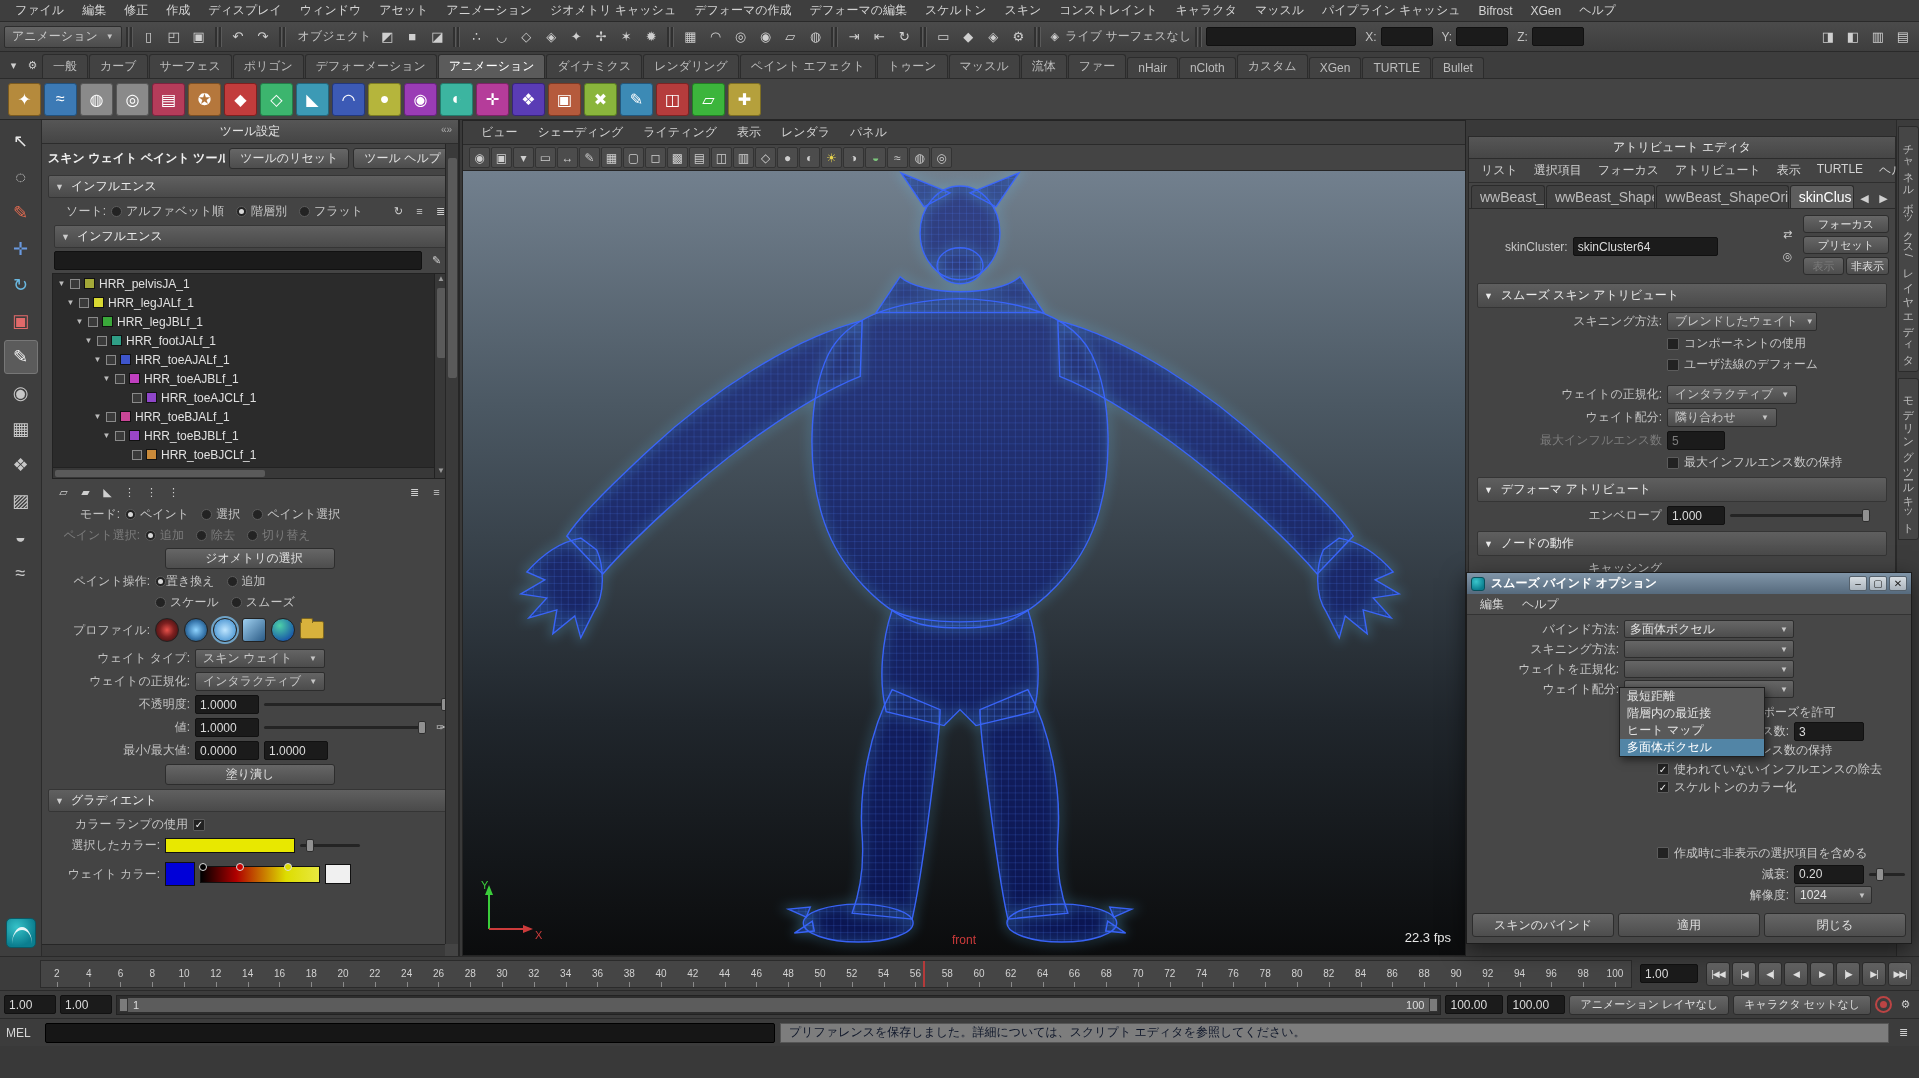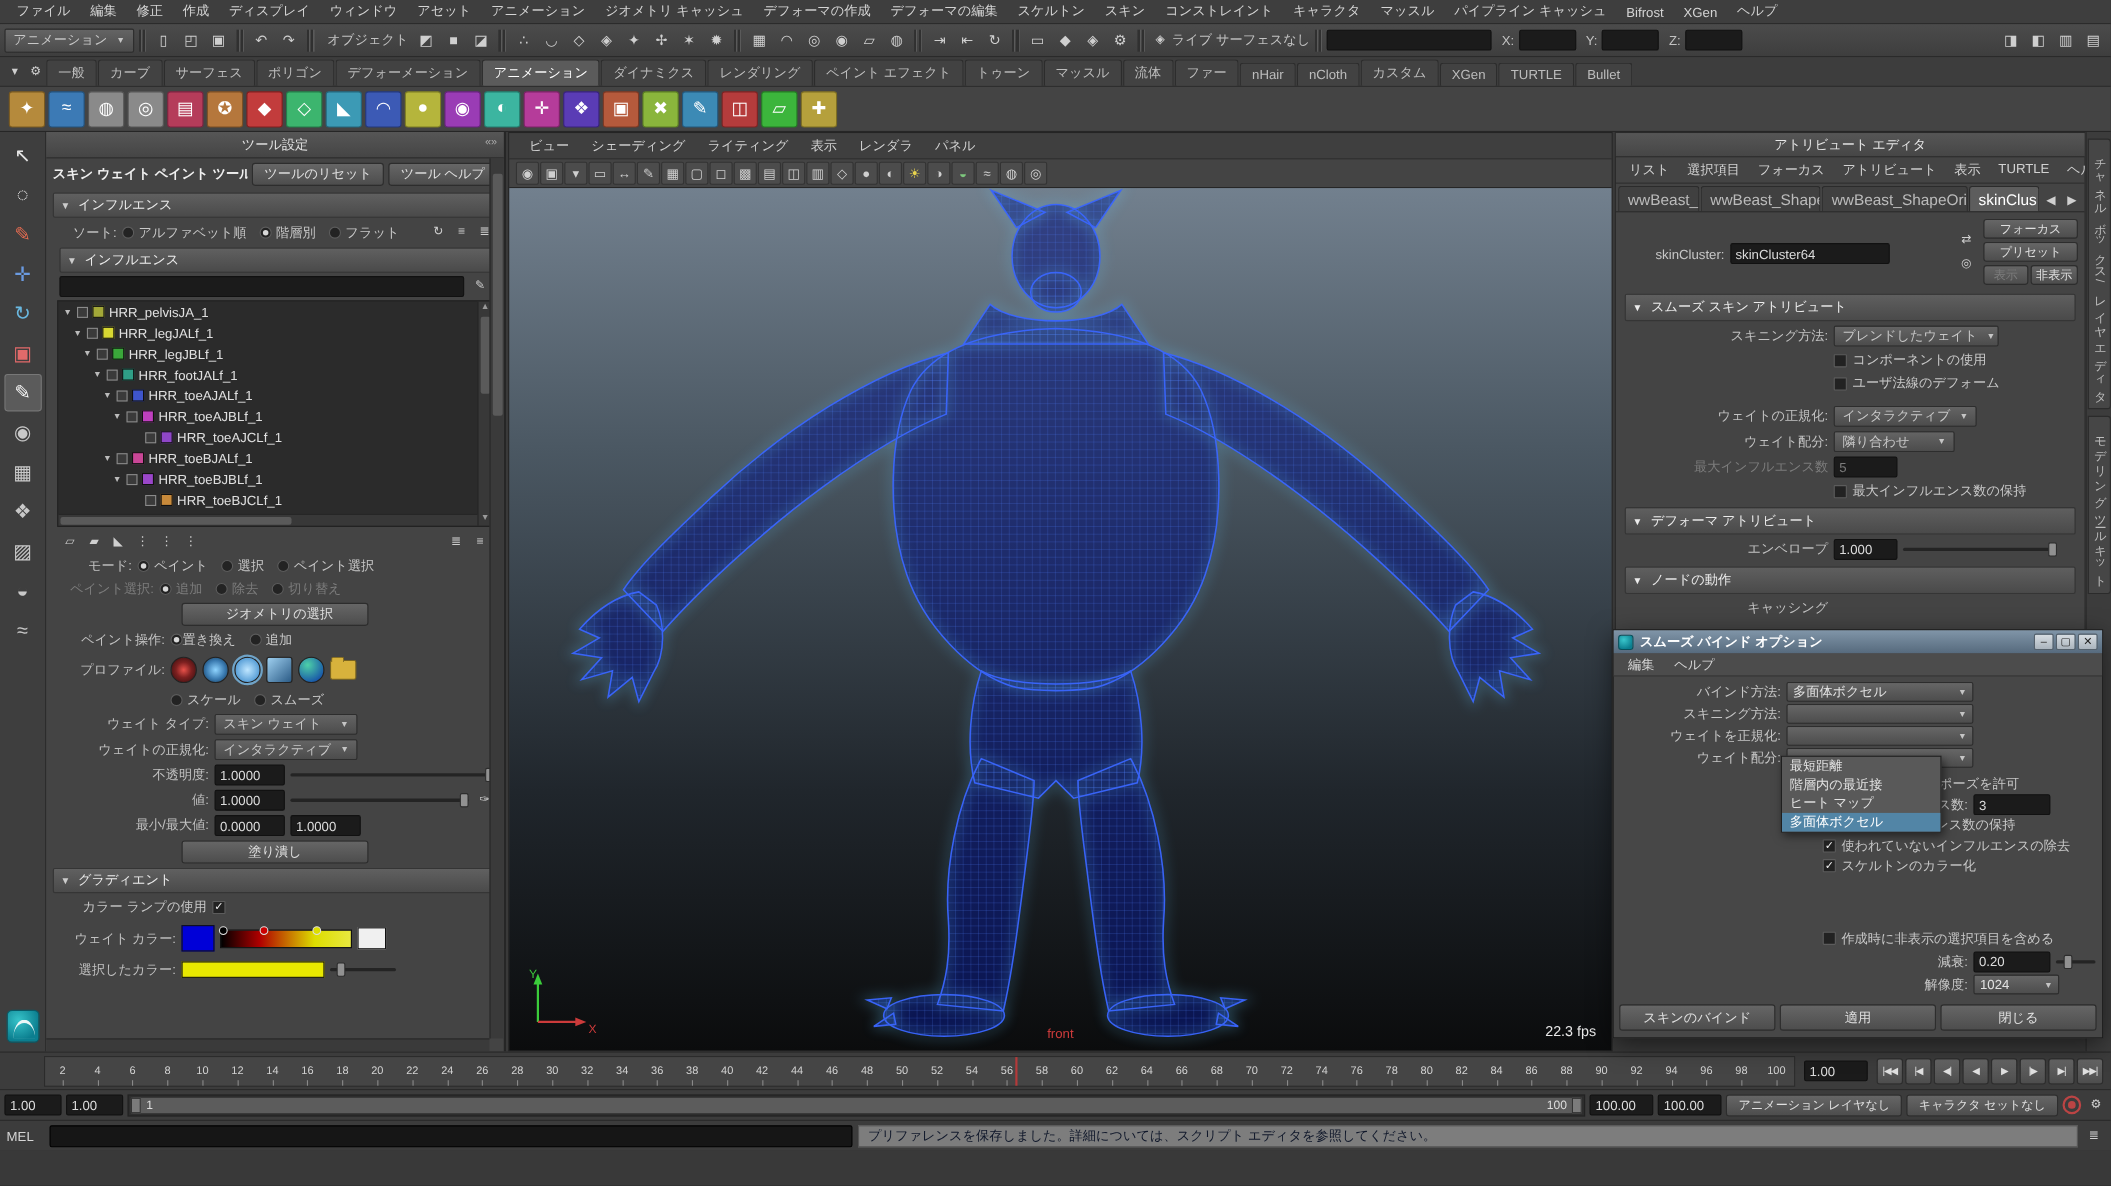--- a/index.html
+++ b/index.html
@@ -74,21 +74,21 @@
 .viewport{position:absolute;left:462px;top:0;width:1004px;height:836px;background:#3a3a3a;border:1px solid #242424;}
 .vp-menubar{height:24px;background:#3f3f3f;border-bottom:1px solid #2a2a2a;display:flex;align-items:center;padding-left:8px;}
 .vp-menubar .mi{padding:0 10px;color:#d2d2d2;white-space:nowrap;}
 .vp-toolbar{height:26px;background:#444;border-bottom:1px solid #262626;display:flex;align-items:center;gap:1px;padding-left:6px;}
 .vp-toolbar .icon{min-width:21px;height:21px;font-size:12px;background:#4c4c4c;border:1px solid #333;}
 .vp-scene{position:absolute;left:0;top:50px;right:0;bottom:0;background:linear-gradient(#72808e 0%,#4b5863 30%,#20262c 70%,#0b0c0d 100%);overflow:hidden;}
 .vp-front{position:absolute;bottom:8px;left:0;right:0;text-align:center;color:#cc3b3b;font-size:12px;}
 .vp-fps{position:absolute;bottom:10px;right:14px;color:#e8e8e8;font-size:13px;}
 .vp-axis{position:absolute;left:14px;bottom:14px;}
 
-.attr-editor{position:absolute;left:1468px;top:0;width:428px;height:740px;background:#444;border:1px solid #2a2a2a;font-size:12px;}
+.attr-editor{position:absolute;left:1468px;top:16px;width:428px;height:740px;background:#444;border:1px solid #2a2a2a;font-size:12px;}
 .ae-title{height:22px;display:flex;align-items:center;justify-content:center;background:linear-gradient(#565656,#464646);border-bottom:1px solid #2c2c2c;color:#e8e8e8;}
 .ae-menu{height:24px;display:flex;align-items:center;padding-left:4px;border-bottom:1px solid #2e2e2e;}
 .ae-menu .mi{padding:0 8px;white-space:nowrap;color:#d2d2d2;}
 .ae-tabs{height:26px;display:flex;align-items:flex-end;padding:0 2px;border-bottom:1px solid #2a2a2a;}
 .ae-tabs .tab{padding:3px 8px;margin-right:1px;background:#404040;border:1px solid #2b2b2b;border-bottom:none;border-radius:3px 3px 0 0;color:#bbb;white-space:nowrap;overflow:hidden;font-size:14px;}
 .ae-tabs .tab.on{background:#5d5d5d;color:#fff;}
 .ae-noderow{display:flex;padding:6px 6px 4px 6px;gap:6px;}
 .aerow{display:flex;align-items:center;padding:2px 8px;gap:5px;}
 .aelbl{width:185px;text-align:right;color:#c2c2c2;white-space:nowrap;}
 .ae-sect{background:linear-gradient(#5f5f5f,#4a4a4a);border:1px solid #353535;border-radius:2px;margin:4px 8px 2px 8px;padding:3px 6px;display:flex;gap:8px;align-items:center;color:#ececec;}
@@ -665,43 +665,43 @@
           <span style="display:inline-flex;align-items:center;gap:0;">
               <span class="radio sel"></span>
               <span class="rlbl">置き換え</span>
             </span>
             <span style="display:inline-flex;align-items:center;gap:4px;">
               <span class="radio"></span>
               <span class="rlbl">追加</span>
             </span>
         </div>
       </div>
+      <div class="tsrow">
+        <span style="width:100px;"></span>
+        <div style="display:flex;align-items:center;gap:4px;">
+          <span style="display:inline-flex;align-items:center;gap:4px;">
+              <span class="radio"></span>
+              <span class="rlbl">スケール</span>
+            </span>
+            <span style="display:inline-flex;align-items:center;gap:4px;">
+              <span class="radio"></span>
+              <span class="rlbl">スムーズ</span>
+            </span>
+        </div>
+      </div>
       <div class="tsrow" style="padding:5px 8px;">
         <span class="tslbl" style="width:100px;">プロファイル:</span>
         <span class="brush" style="background:radial-gradient(circle,#e8514a 0%,#7e2020 45%,#2a0d0d 100%);"></span>
         <span class="brush" style="background:radial-gradient(circle,#8fd4ff 0%,#3a7ab0 55%,#123048 100%);"></span>
         <span class="brush sel" style="background:radial-gradient(circle,#bfe6ff 0%,#5aa0d8 70%,#1c4a70 100%);"></span>
         <span class="brush sq" style="background:linear-gradient(135deg,#9fd0f0,#2a5a85);"></span>
         <span class="brush" style="background:radial-gradient(circle at 35% 30%,#4dd0a8,#1a5aa8 75%);"></span>
         <span class="folder"></span>
       </div>
       <div class="tsrow">
-        <span style="width:100px;"></span>
-        <div style="display:flex;align-items:center;gap:4px;">
-          <span style="display:inline-flex;align-items:center;gap:4px;">
-              <span class="radio"></span>
-              <span class="rlbl">スケール</span>
-            </span>
-            <span style="display:inline-flex;align-items:center;gap:4px;">
-              <span class="radio"></span>
-              <span class="rlbl">スムーズ</span>
-            </span>
-        </div>
-      </div>
-      <div class="tsrow">
         <span class="tslbl">ウェイト タイプ:</span>
         <div class="dd" style="width:130px;height:19px;">
             <span style="flex:1;">スキン ウェイト</span>
             <span class="arr">▼</span>
           </div>
       </div>
       <div class="tsrow">
         <span class="tslbl">ウェイトの正規化:</span>
         <div class="dd" style="width:130px;height:19px;">
             <span style="flex:1;">インタラクティブ</span>
@@ -733,37 +733,37 @@
           <span class="btn" style="width:170px;">塗り潰し</span>
         </div>
       <div class="framehdr">
           <span class="car">▼</span>
           <span>グラディエント</span>
         </div>
       <div class="tsrow">
         <span style="width:20px;"></span>
         <span>カラー ランプの使用</span>
         <span class="chk on"></span>
+      </div>
+      <div class="tsrow">
+        <span class="tslbl" style="width:110px;">選択したカラー:</span>
+        <span class="swatch" style="width:130px;height:15px;background:#e8e800;"></span>
+        <div class="slider" style="max-width:60px;">
+            <span class="h" style="left:10%;"></span>
+          </div>
       </div>
       <div class="tsrow" style="padding:6px 8px;">
         <span class="tslbl" style="width:110px;">ウェイト カラー:</span>
         <span class="swatch" style="width:30px;height:24px;background:#0000d8;"></span>
         <span class="ramp">
           <span class="mk" style="left:-2px;background:#000;"></span>
           <span class="mk" style="left:30%;background:#c00;"></span>
           <span class="mk" style="left:70%;background:#dd0;"></span>
         </span>
         <span class="swatch" style="width:26px;height:20px;background:#f0f0f0;"></span>
-      </div>
-      <div class="tsrow">
-        <span class="tslbl" style="width:110px;">選択したカラー:</span>
-        <span class="swatch" style="width:130px;height:15px;background:#e8e800;"></span>
-        <div class="slider" style="max-width:60px;">
-            <span class="h" style="left:10%;"></span>
-          </div>
       </div>
       <div class="ts-vsb">
           <div class="th"></div>
         </div>
       <div class="ts-hsb"></div>
     </div>
 
     <div class="viewport">
       <div class="vp-menubar">
         <div style="display:flex;">

